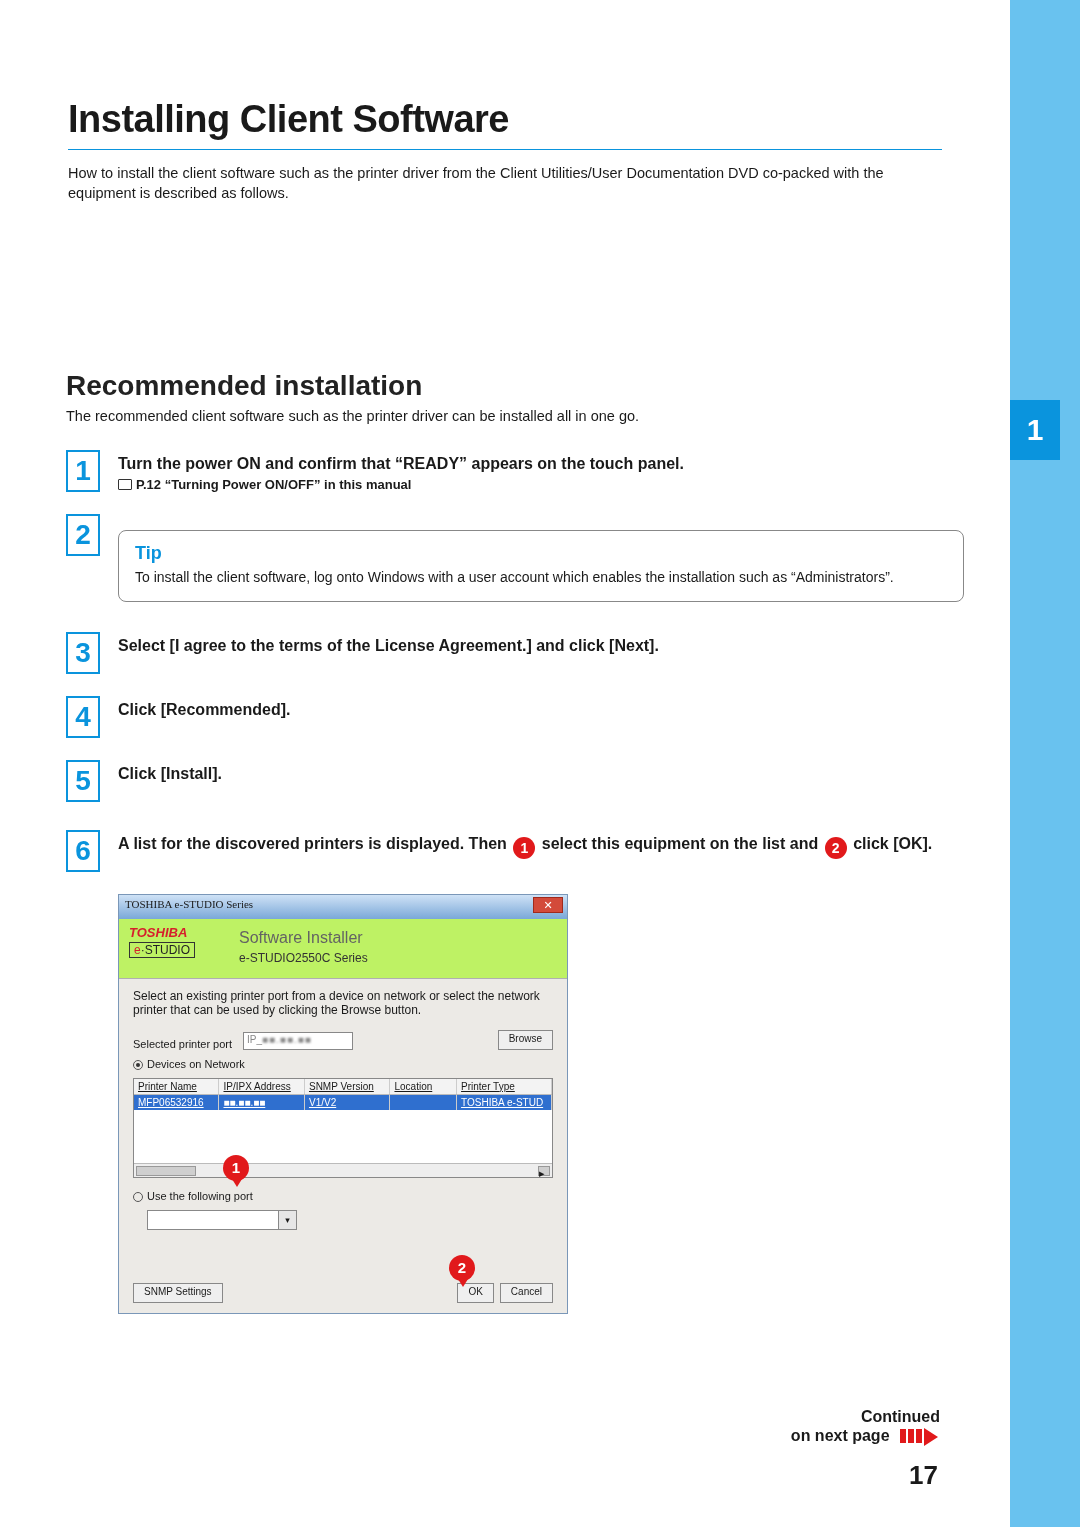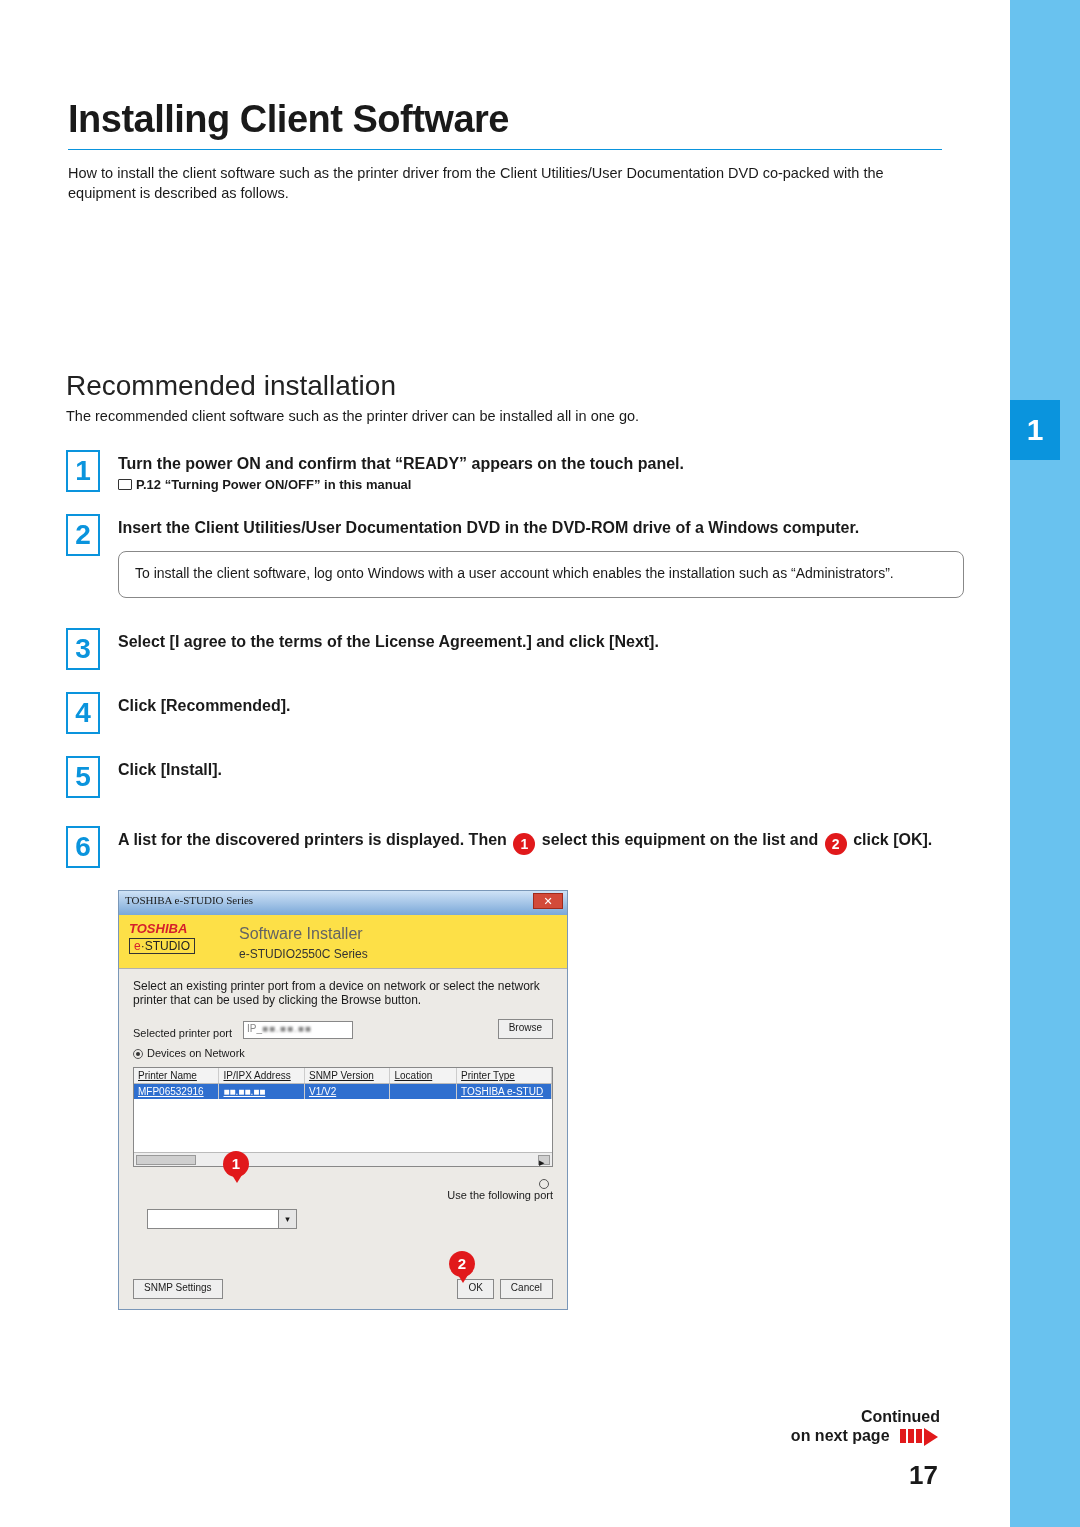--- a/index.html
+++ b/index.html
@@ -68,21 +68,21 @@
   
   .content {
     position: absolute;
     left: 66px;
     top: 370px;
     width: 898px;
   }
   h2 {
     color: #222;
     font-size: 28px;
-    font-weight: 400;
+    font-weight: 700;
     margin-bottom: 6px;
   }
   .sub {
     font-size: 14.5px;
     margin-bottom: 26px;
   }
   .step {
     display: flex;
     align-items: flex-start;
     margin-bottom: 22px;
@@ -181,22 +181,22 @@
     right: 4px; top: 2px;
     width: 30px; height: 16px;
     background: #d34a3a;
     border: 1px solid #a02a1c;
     color: #fff;
     font-size: 11px;
     text-align: center;
     line-height: 14px;
   }
   .inst-header {
-    height: 54px;
-    background: #fde047;
+    height: 60px;
+    background: #bef264;
     border-bottom: 1px solid #b0b0b0;
     padding: 6px 10px;
     position: relative;
   }
   .brand {
     color: #d61f2c;
     font-weight: 700;
     font-size: 13px;
     font-style: italic;
   }
@@ -340,22 +340,22 @@
         <div class="b">Turn the power ON and confirm that “READY” appears on the touch panel.</div>
         <div class="ref">
           <span class="book-icon"></span><span>P.12 “Turning Power ON/OFF” in this manual</span>
         </div>
       </div>
     </div>
 
     <div class="step">
       <div class="step-num">2</div>
       <div class="step-body">
-        <div class="b">Insert the Client Utilities/User Documentation DVD in the DVD-ROM drive of a Windows computer.</div>
         <div class="tip-box">
+          <div class="tip-title">Tip</div>
           <div class="tip-text">To install the client software, log onto Windows with a user account which enables the installation such as “Administrators”.</div>
         </div>
       </div>
     </div>
 
     <div class="step" style="margin-top:30px;">
       <div class="step-num">3</div>
       <div class="step-body">
           <div class="b">Select [I agree to the terms of the License Agreement.] and click [Next].</div>
         </div>
@@ -423,21 +423,21 @@
             <div class="c2"><span class="blur">■■.■■.■■</span></div>
             <div class="c3">V1/V2</div>
             <div class="c4"></div>
             <div class="c5">TOSHIBA e-STUD</div>
           </div>
           <div class="scroll-h">
               <div class="thumb"></div>
               <div class="ar">▸</div>
             </div>
         </div>
-        <div class="row" style="margin-top:12px;flex-direction:column;">
+        <div class="row" style="margin-top:12px;">
           <span class="radio"></span>
           <span>Use the following port</span>
         </div>
         <div class="row">
           <div style="width:14px"></div>
           <div class="portbox">
               <div class="dd">▾</div>
             </div>
         </div>
       </div>

